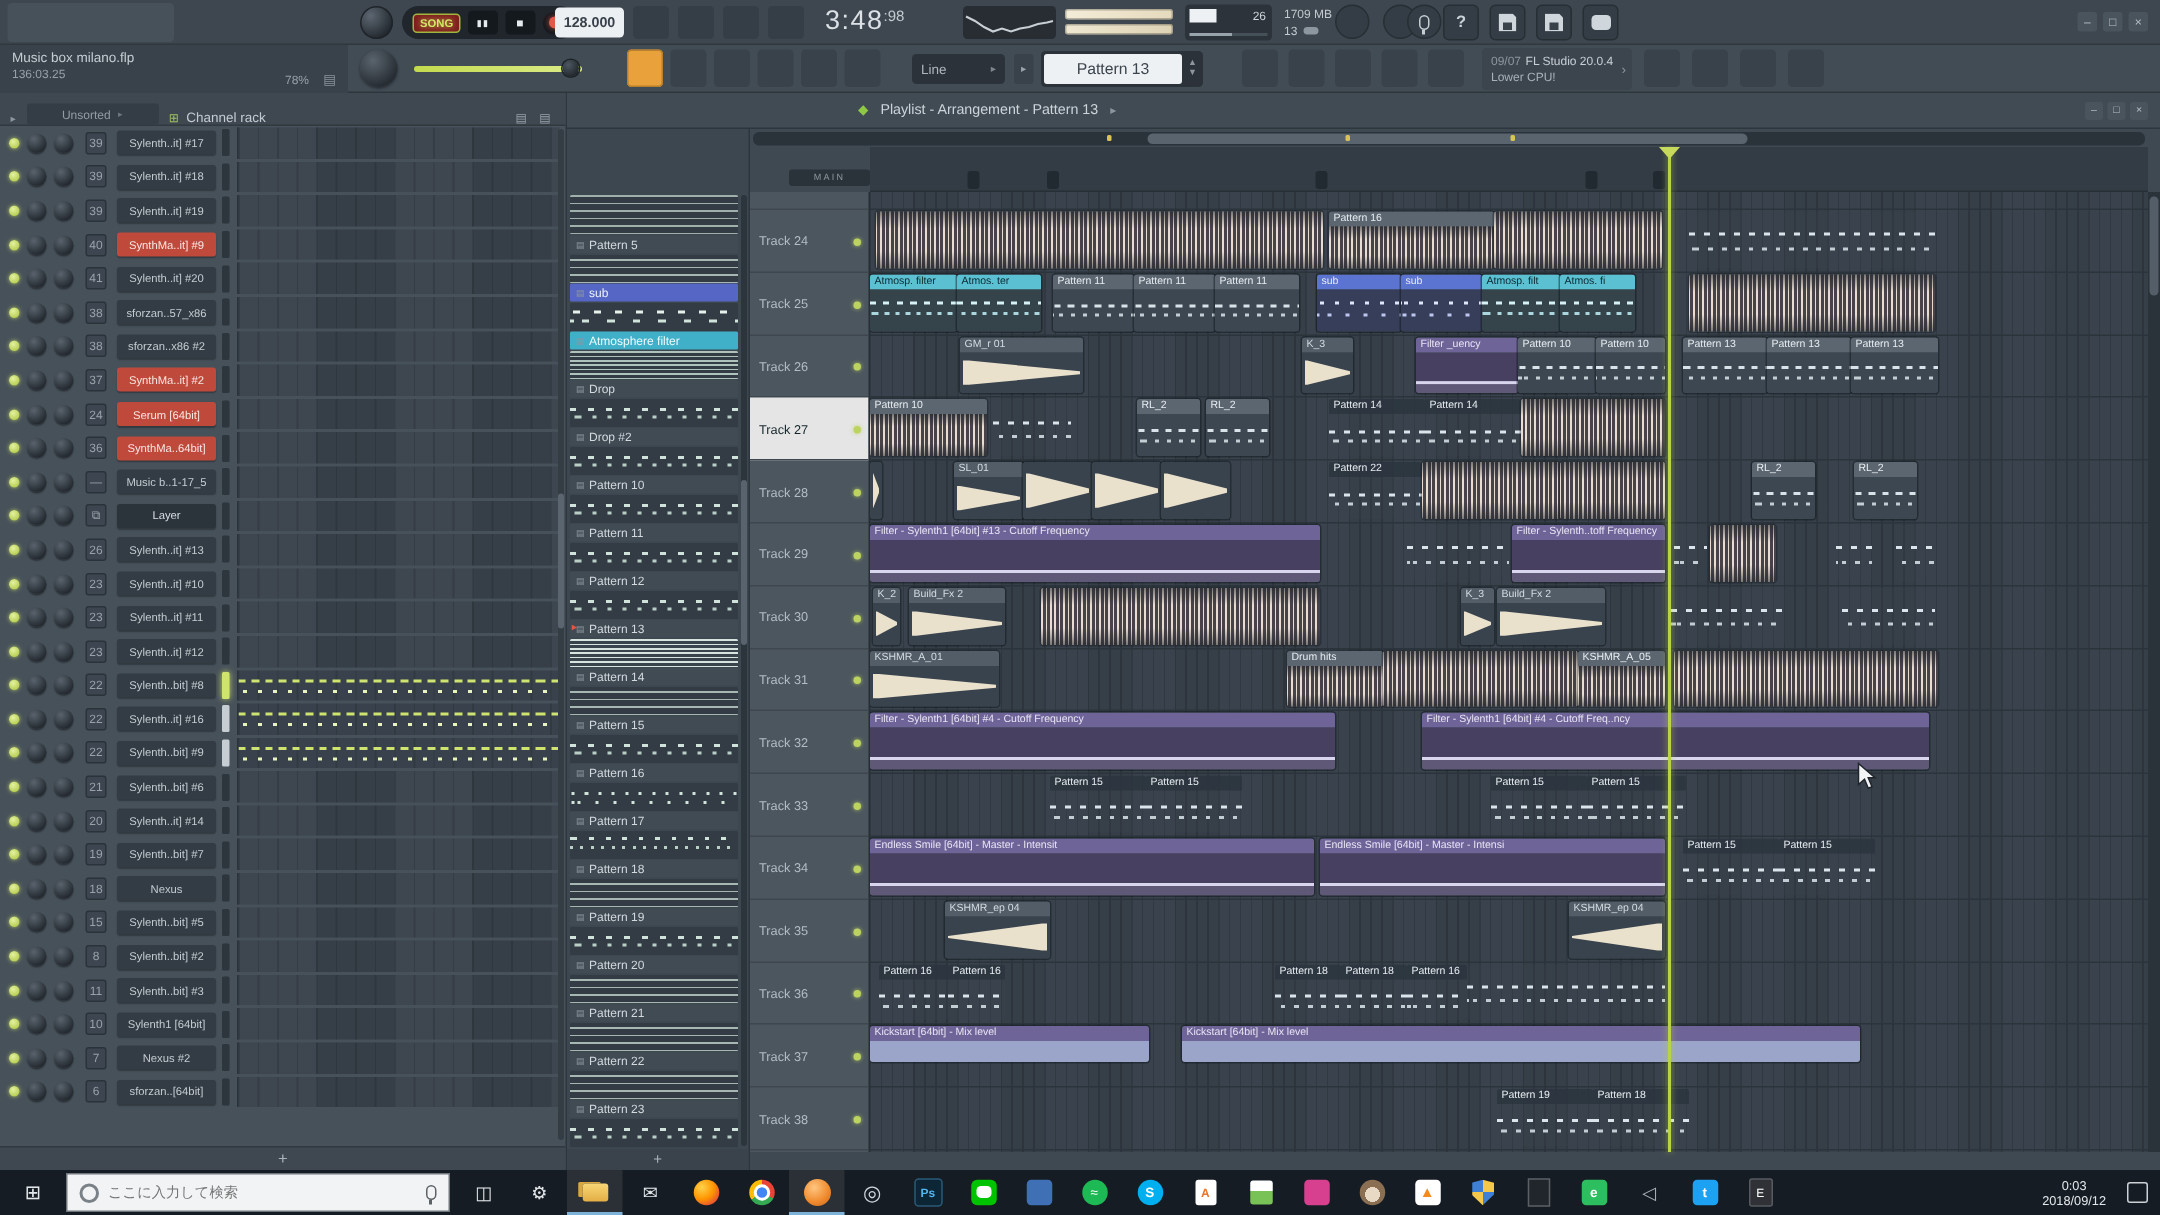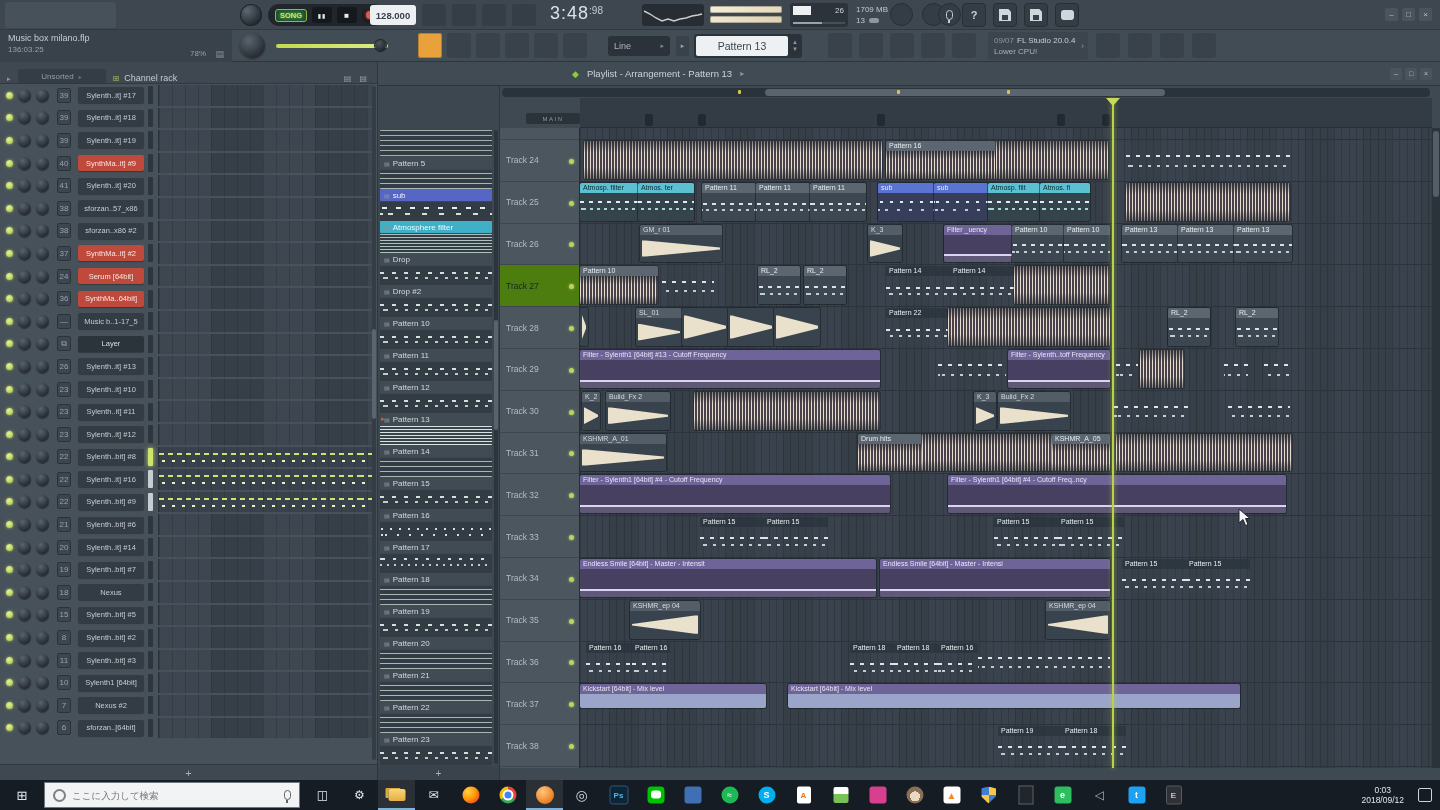--- a/index.html
+++ b/index.html
@@ -6,21 +6,21 @@
 html,body{background:#222}
 #app{position:relative;width:1440px;height:810px;overflow:hidden;background:#454f58;
  font-family:"Liberation Sans","DejaVu Sans",sans-serif;color:#c7ced4;-webkit-font-smoothing:antialiased}
 
 
 .menubar{position:absolute;left:0;top:0;width:1440px;height:30px;background:#3e474f;border-bottom:1px solid #31393f}
 .menus{position:absolute;left:5px;top:2px;height:26px;display:flex;align-items:center;gap:13px;padding:0 10px;background:#47515a;border-radius:3px}
 .menu-item{font-size:9.5px;font-weight:bold;letter-spacing:.4px;color:#ced5da;cursor:default}
 .hintball{position:absolute;left:240px;top:4px;width:22px;height:22px;border-radius:50%;background:radial-gradient(circle at 32% 30%,#5d6772,#23292f 72%);box-shadow:inset 0 0 0 1px #1e2429}
 .transport{position:absolute;left:268px;top:4px;height:22px;background:#20262c;border-radius:11px;display:flex;align-items:center;padding:0 7px;gap:5px}
-.songbtn{font-size:7.5px;font-weight:bold;color:#d3e865;background:#14532d;border:1px solid #9fb43f;border-radius:3px;padding:1px 4px;text-shadow:0 0 4px rgba(207,228,106,.9)}
+.songbtn{font-size:7.5px;font-weight:bold;color:#d3e865;background:#7f1d1d;border:1px solid #9fb43f;border-radius:3px;padding:1px 4px;text-shadow:0 0 4px rgba(207,228,106,.9)}
 .tbtn{width:20px;height:16px;background:#14191e;border-radius:3px;color:#e6ebef;font-size:6px;display:flex;align-items:center;justify-content:center;letter-spacing:1px}
 .tbtn.stop{font-size:8px}
 .recbtn{width:15px;height:15px;border-radius:50%;background:#14191e;position:relative}
 .recbtn::after{content:"";position:absolute;left:3.5px;top:3.5px;width:8px;height:8px;border-radius:50%;background:#e05a49;box-shadow:0 0 4px rgba(224,90,73,.8)}
 .bpmbox{position:absolute;left:370px;top:5px;width:46px;height:20px;background:#edf0f2;border-radius:3px;color:#38414a;font-size:9.5px;font-weight:bold;display:flex;align-items:center;justify-content:center}
 .row1icons{position:absolute;left:422px;top:4px;display:flex;gap:6px}
 .ticon{width:24px;height:22px;background:#353e46;border-radius:3px;color:#abb3bb;font-size:10px;display:flex;align-items:center;justify-content:center}
 .timebox{position:absolute;left:550px;top:3px;color:#dce1e6}
 .timebox .t1{font-size:18px;letter-spacing:1px}
 .timebox .t2{font-size:10px;position:relative;top:-5px;color:#c3cad0}
@@ -148,21 +148,21 @@
 .hthumb{position:absolute;left:263px;width:400px;top:1px;bottom:1px;background:#5a646e;border-radius:4px}
 .hdot{position:absolute;top:2px;width:3px;height:4px;background:#d8c455;border-radius:1px}
 .ruler{position:absolute;left:80px;right:8px;top:12px;height:30px;background:#333c45;border-bottom:1px solid #272e35;overflow:hidden}
 .rnum{position:absolute;top:2px;transform:translateX(-50%);font-size:8px;color:#a8b1b9}
 .marker{position:absolute;top:16px;height:12px;display:flex;align-items:center;font-size:8px;color:#dde3e8;background:rgba(14,19,24,.45);padding:0 4px;border-radius:2px;white-space:nowrap}
 .theadcol{position:absolute;left:0;top:42px;width:80px;bottom:12px;background:#4c565f;border-right:1px solid #272e35;overflow:hidden}
 .thspacer{height:12px;border-bottom:1px solid #3e464e}
 .thead{position:relative;height:41.8px;border-bottom:1px solid #3e464e;display:flex;align-items:center}
 .tname{padding-left:6px;font-size:8.5px;color:#b4bcc3}
 .tled{position:absolute;right:5px;bottom:17px;width:5px;height:5px;border-radius:50%;background:#bcd45f;box-shadow:0 0 3px rgba(188,212,95,.85)}
-.thead.sel{background:#4d7c0f}
+.thead.sel{background:#e5e5e5}
 .thead.sel .tname{color:#14262c}
 .lanes{position:absolute;left:80px;right:8px;top:42px;bottom:12px;overflow:hidden;background:
  repeating-linear-gradient(90deg,rgba(0,0,0,.16) 0 1px,transparent 1px 7.25px),
  repeating-linear-gradient(90deg,transparent 0 29px,rgba(0,0,0,.07) 29px 58px),#3a434d}
 .lanespacer{height:12px;border-bottom:1px solid #2b333b}
 .lane{position:relative;height:41.8px;border-bottom:1px solid #2b333b}
 .vscroll{position:absolute;right:0;top:42px;width:8px;bottom:12px;background:#2b333a}
 .vscroll::after{content:"";position:absolute;left:1px;right:1px;top:3px;height:66px;background:#545e68;border-radius:3px}
 .playhead{position:absolute;left:612px;top:12px;bottom:12px;width:2px;background:#b9d246;box-shadow:0 0 5px rgba(185,210,70,.75);z-index:8}
 .phtri{position:absolute;left:606px;top:12px;width:0;height:0;border-left:7px solid transparent;border-right:7px solid transparent;border-top:8px solid #c8da5c;z-index:9}

